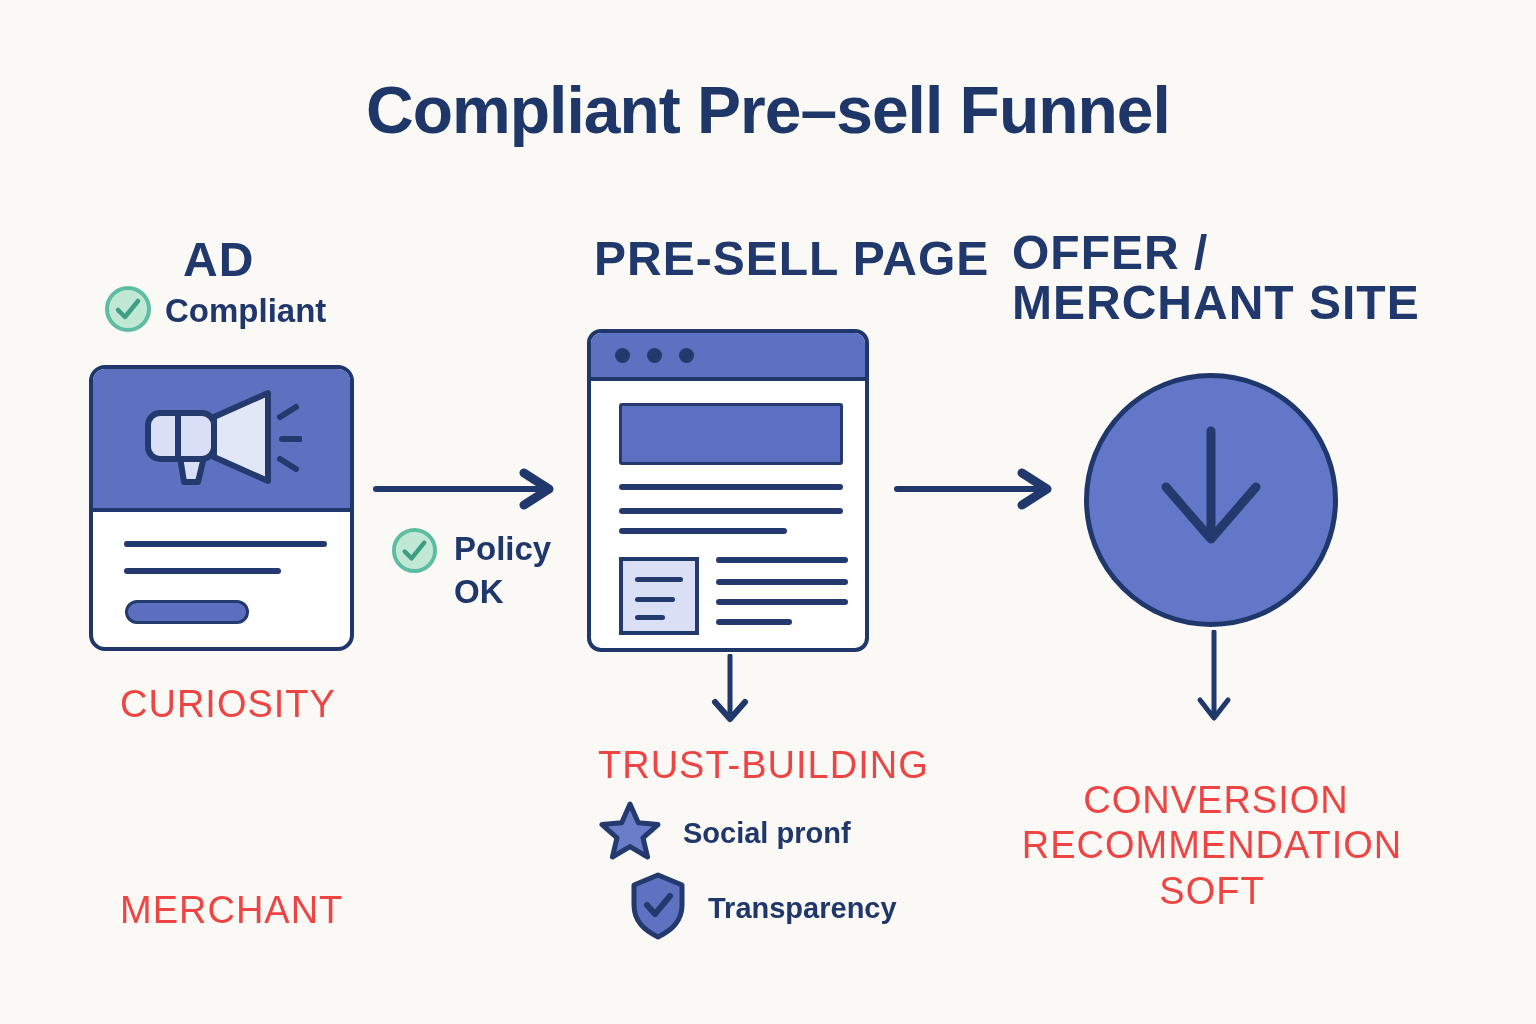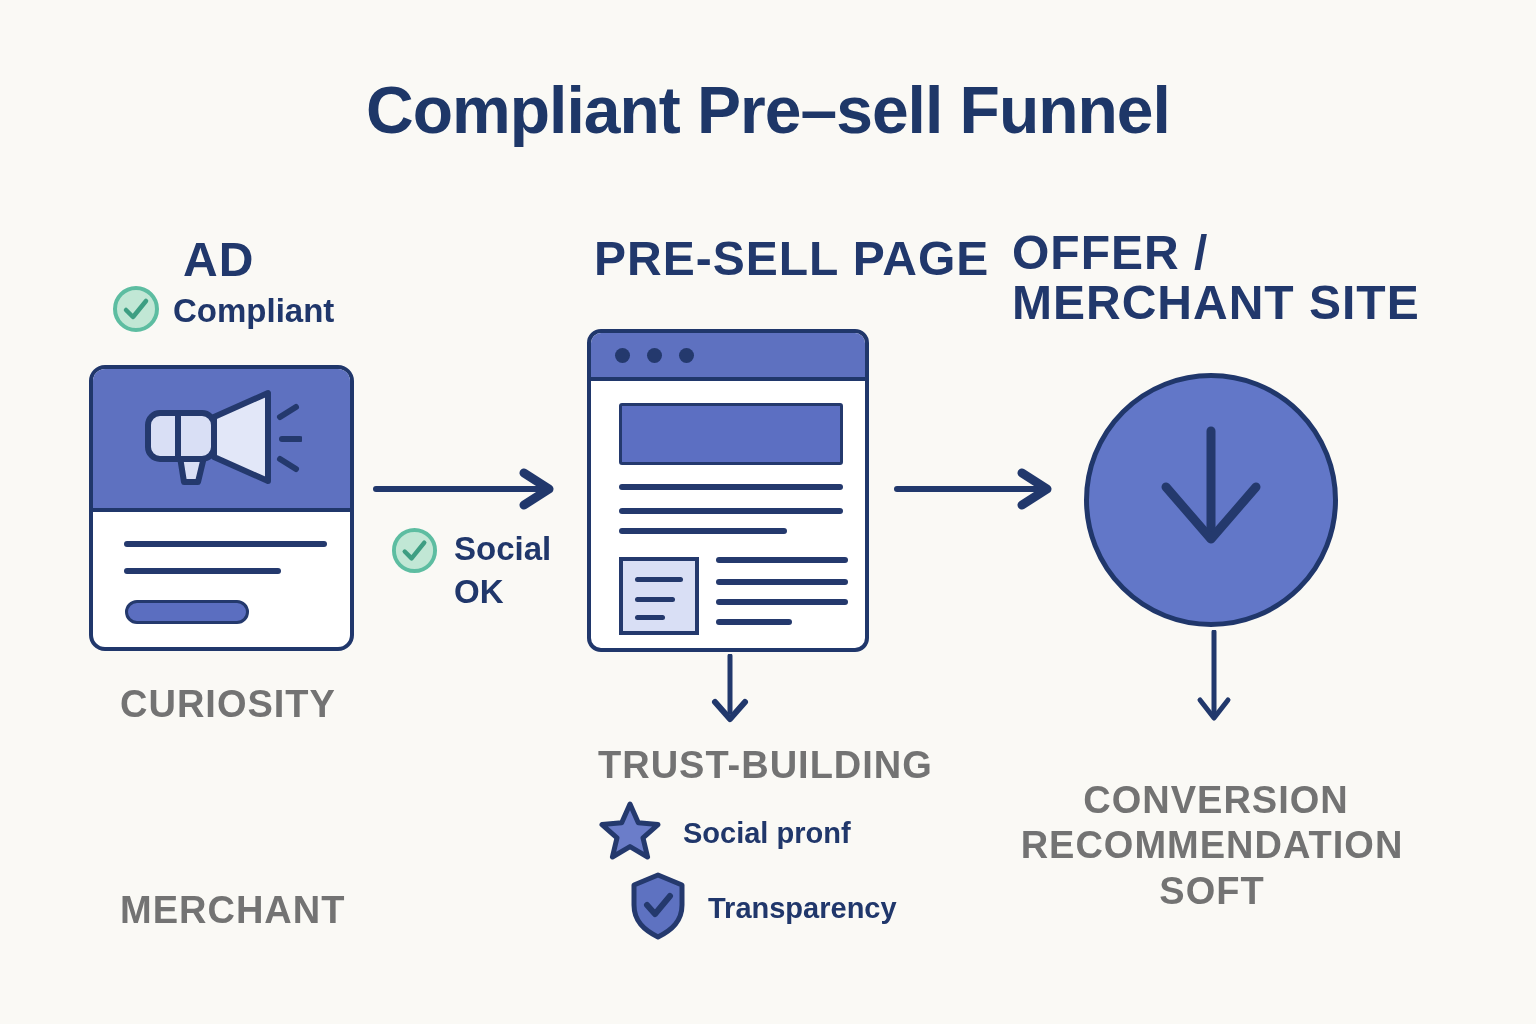--- a/index.html
+++ b/index.html
@@ -14,29 +14,29 @@
   .title{
     left:0;right:0;top:72px;text-align:center;
     font-size:66px;font-weight:700;letter-spacing:-1px;color:#1e3768;
   }
   
   .stage-heading{font-size:48px;font-weight:700;letter-spacing:1px;color:#21386c;white-space:nowrap;}
   .heading-ad{left:183px;top:232px;}
   .heading-presell{left:554px;top:231px;margin-left:40px;}
   .heading-offer{left:1012px;top:228px;width:400px;text-align:left;line-height:50px;}
   
-  .caption{font-size:38px;font-weight:700;letter-spacing:1px;color:#737373;white-space:nowrap;}
+  .caption{font-size:38px;font-weight:400;letter-spacing:1px;color:#ef4444;white-space:nowrap;}
   .cap-curiosity{left:120px;top:683px;}
   .cap-education{left:120px;top:889px;}
   .cap-trust{left:598px;top:744px;}
   .cap-conversion{left:1066px;top:779px;width:300px;text-align:center;}
   .cap-softrec{left:1012px;top:822px;width:400px;text-align:center;line-height:46px;}
   
   .badge{display:flex;align-items:center;gap:16px;}
-  .badge-compliant{left:112px;top:285px;gap:13px;}
+  .badge-compliant{left:104px;top:285px;gap:13px;}
   .badge-policy{left:391px;top:527px;align-items:flex-start;}
   .badge-label{font-size:33px;font-weight:600;color:#20376b;}
   .badge-policy .badge-label{line-height:43px;}
   
   .ad-card{
     left:89px;top:365px;width:265px;height:286px;
     background:#ffffff;border:4px solid #20376b;border-radius:16px;
     box-sizing:border-box;overflow:hidden;
   }
   .ad-card-top{
@@ -143,21 +143,21 @@
   </span>
 
   <div class="abs badge badge-policy">
     <span>
       <svg width="47" height="47" viewBox="0 0 48 48">
         <circle cx="24" cy="24" r="21" fill="#c1e7d5" stroke="#5dbda1" stroke-width="4"></circle>
         <path d="M14 25 L21 32 L34 16" fill="none" stroke="#3d9e82" stroke-width="4.5" stroke-linecap="round" stroke-linejoin="round"></path>
       </svg>
     </span>
     <span class="badge-label">
-      <span style="display:block">Social</span>
+      <span style="display:block">Policy</span>
       <span style="display:block">OK</span>
     </span>
   </div>
 
   <div class="abs stage-heading heading-presell">PRE-SELL PAGE</div>
 
   <div class="abs browser">
     <div class="browser-bar">
       <span class="browser-dot"></span>
       <span class="browser-dot"></span>

